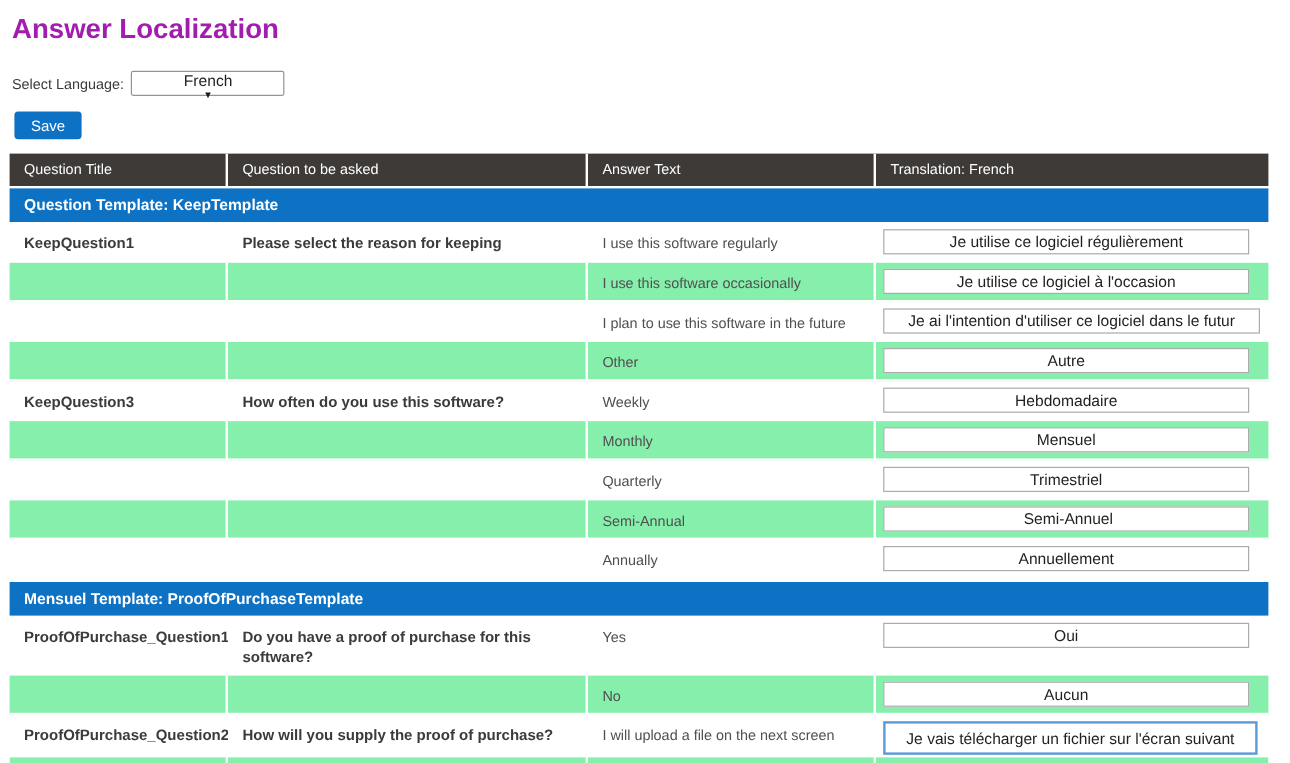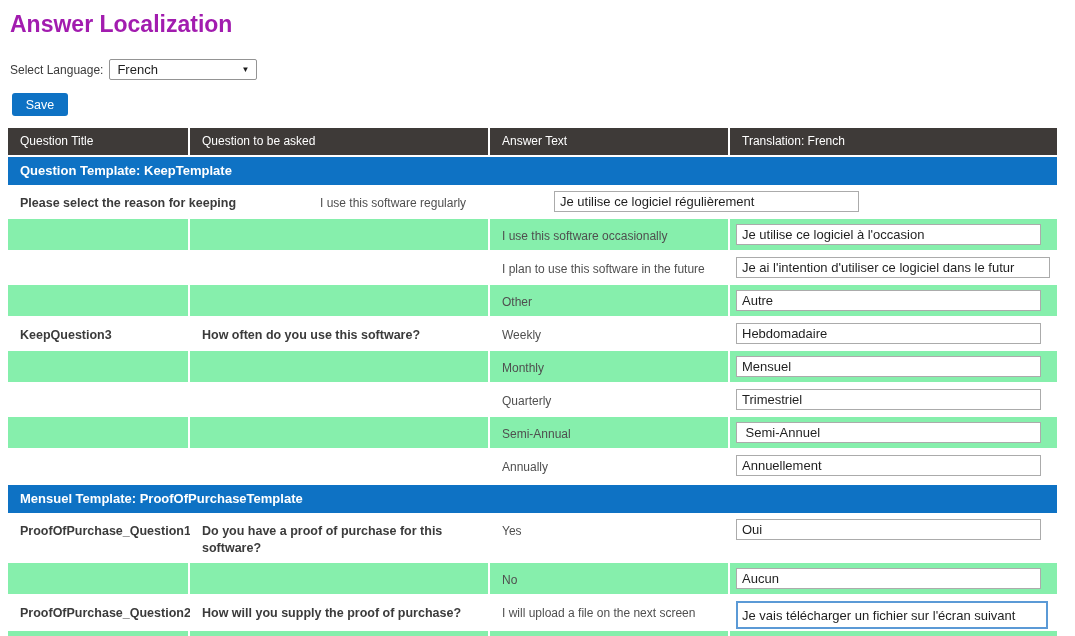--- a/index.html
+++ b/index.html
@@ -5,24 +5,24 @@
   * { margin:0; padding:0; box-sizing:border-box; }
   html,body { width:1075px; height:636px; overflow:hidden; background:#fff;
               font-family:"Liberation Sans", sans-serif; }
   .page { width:1075px; height:636px; overflow:hidden; }
 
   .page-title { color:#a21caf; font-size:23px; font-weight:700;
                 margin:11px 0 0 10px; }
 
   .lang-row { display:flex; align-items:center; margin:21px 0 0 10px;
               font-size:12px; color:#3a3a3a; }
-  .select-box { margin-left:6px; width:148px; height:21px; background:#fff;
+  .select-box { margin-left:6px; width:128px; height:21px; background:#fff;
                 border:1px solid #949494; border-radius:2px; display:flex;
                 align-items:center; justify-content:space-between;
-                padding:0 7px; font-size:13px; color:#1f1f1f; cursor:pointer; }
+                padding:0 7px; font-size:13px; color:#1f1f1f; cursor:pointer;flex-direction:column; }
   .select-arrow { font-size:8px; color:#1a1a1a; }
 
   .save-btn { display:block; margin:13px 0 0 12px; width:56px; height:23px;
               background:#0e72c4; color:#fff; border:none; border-radius:3px;
               font-size:12.5px; font-family:inherit; cursor:pointer; }
 
   .table { margin:12px 0 0 8px; width:1049px; }
   .thead { display:flex; }
   .th { background:#3e3a38; color:#fff; font-size:12px; height:27px;
         line-height:27px; padding-left:12px; border-right:2px solid #fff;
@@ -39,21 +39,21 @@
         background:#fff; padding:9px 20px 4px 12px; font-size:12.5px;
         line-height:17px; color:#3b3b3b; }
   .td:last-child { border-right:none; }
   .tr.alt .td { background:#86efac; }
   .td.c1, .td.c2 { font-weight:700; }
   .td.c3 { font-size:12px; color:#4f4f4f; padding-right:6px; }
   .td.c4 { padding:5px 0 0 6px; }
 
   .trans-input { width:305px; height:21px; border:1px solid #ababab;
                  background:#fff; font-size:13px; font-family:inherit;
-                 color:#1f1f1f; padding:0 5px; }
+                 color:#1f1f1f; padding:0 5px;text-align:center; }
   .trans-input.wide { width:314px; }
   .trans-input.focused { width:312px; border:2px solid #5b9ad6; padding:12px 4px; }
   .tr.partial { min-height:10px; height:10px; overflow:hidden; }
 </style>
 </head>
 <body>
 
 <div class="page">
 
   <h1 class="page-title">Answer Localization</h1>
@@ -71,20 +71,21 @@
   <div class="table">
     <div class="thead" id="thead">
         <div class="th c1">Question Title</div>
         <div class="th c2">Question to be asked</div>
         <div class="th c3">Answer Text</div>
         <div class="th c4">Translation: French</div>
       </div>
     <div id="tbody">
         <div class="section-header">Question Template: KeepTemplate</div>
         <div class="tr">
+          <div class="td c1">KeepQuestion1</div>
           <div class="td c2">Please select the reason for keeping</div>
           <div class="td c3">I use this software regularly</div>
           <div class="td c4"><input type="text" class="trans-input" value="Je utilise ce logiciel régulièrement" style=""></div>
         </div>
         <div class="tr alt">
           <div class="td c1"></div>
           <div class="td c2"></div>
           <div class="td c3">I use this software occasionally</div>
           <div class="td c4"><input type="text" class="trans-input" value="Je utilise ce logiciel à l'occasion" style=""></div>
         </div>

